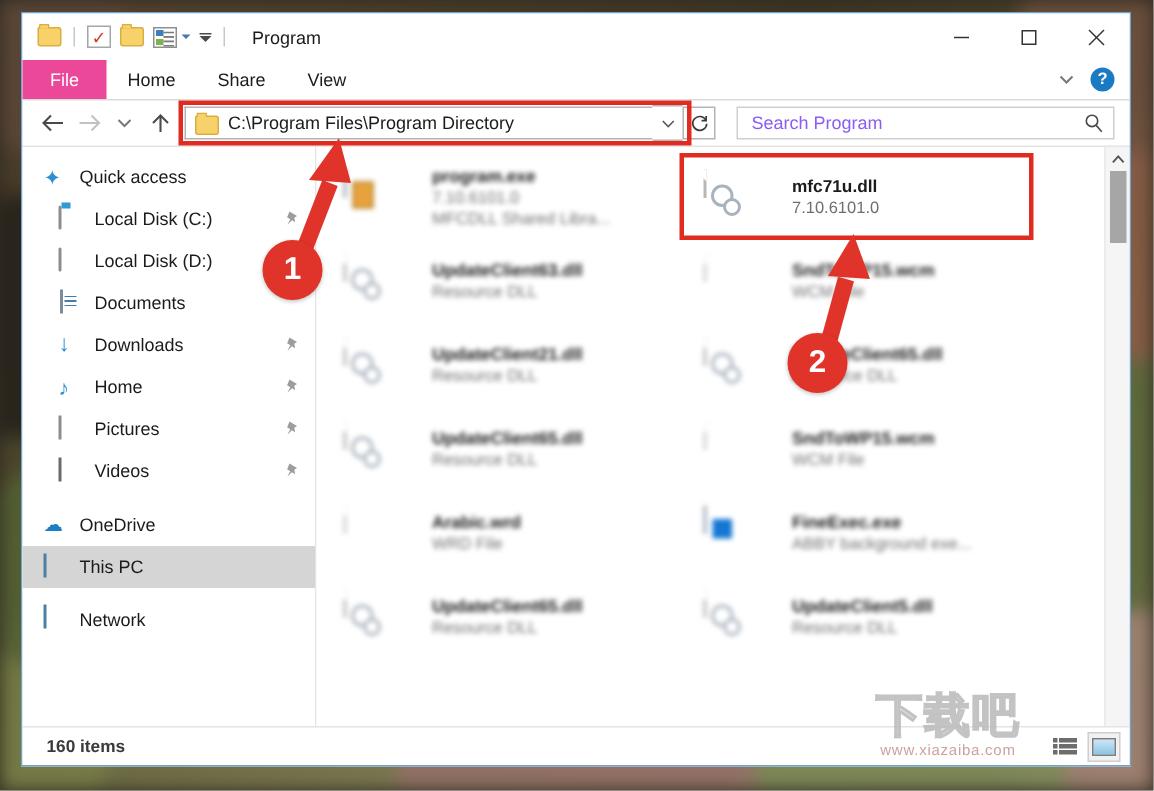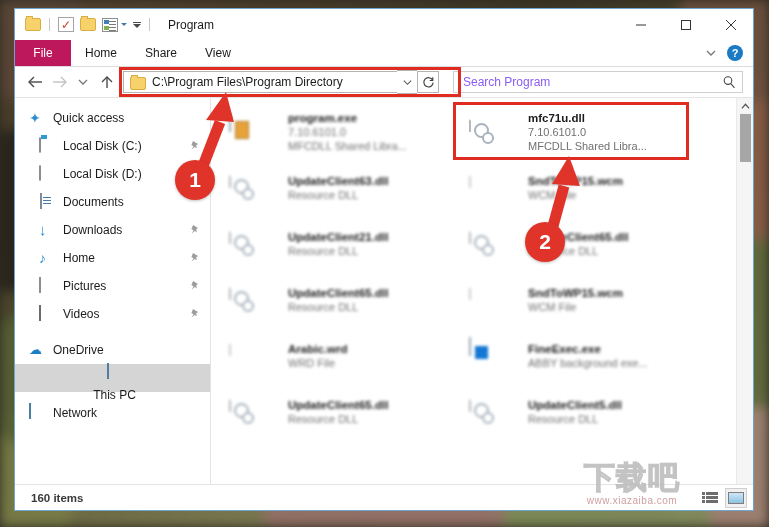--- a/index.html
+++ b/index.html
@@ -182,21 +182,21 @@
   .tab {
     display: flex;
     align-items: center;
     justify-content: center;
     font-size: 12px;
     color: #1b1b1b;
     padding: 0 14px;
     box-sizing: border-box;
   }
   .tab.file {
-    background: #be185d;
+    background: #ec4899;
     color: #ffffff;
     min-width: 56px;
   }
   .ribbon-right {
     margin-left: auto;
     display: flex;
     align-items: center;
     gap: 10px;
     padding-right: 10px;
   }
@@ -224,21 +224,21 @@
   }
   .nav-btn {
     width: 24px; height: 24px;
     display: flex;
     align-items: center;
     justify-content: center;
   }
   .addr-wrap {
     position: relative;
     flex: 0 0 auto;
-    width: 316px;
+    width: 354px;
     height: 22px;
     margin-left: 4px;
     display: flex;
     align-items: center;
   }
   .addr-box {
     flex: 1 1 auto;
     height: 22px;
     border: 1px solid #b4b4b4;
     border-right: none;
@@ -810,21 +810,21 @@
           </svg>
       </div>
 
       <div class="group-gap"></div>
 
       <div class="nav-item" style="padding-left:14px;">
         <span class="nav-ico ico-cloud">☁</span>
         <span class="lbl">OneDrive</span>
       </div>
 
-      <div class="nav-item selected" style="padding-left:14px;flex-direction:column;">
+      <div class="nav-item selected" style="padding-left:14px;">
         <span class="nav-ico"><span class="ico-pc"></span></span>
         <span class="lbl">This PC</span>
       </div>
 
       <div class="nav-item" style="padding-left:14px;align-items:flex-end;">
         <span class="nav-ico"><span class="ico-net"></span></span>
         <span class="lbl">Network</span>
       </div>
     </div>
 
@@ -840,21 +840,20 @@
           </span>
         </div>
 
         <div class="file-item sharp">
           <span class="file-ico">
             <span class="ft-dll"><span class="gear g1"></span><span class="gear g2"></span></span>
           </span>
           <span class="file-meta">
             <span class="f-name">mfc71u.dll</span>
             <span class="f-ver">7.10.6101.0</span>
-            <span class="f-desc">MFCDLL Shared Libra...</span>
           </span>
         </div>
 
         <div class="file-item">
           <span class="file-ico">
             <span class="ft-dll"><span class="gear g1"></span><span class="gear g2"></span></span>
           </span>
           <span class="file-meta">
             <span class="f-name">UpdateClient63.dll</span>
             <span class="f-desc">Resource DLL</span>

